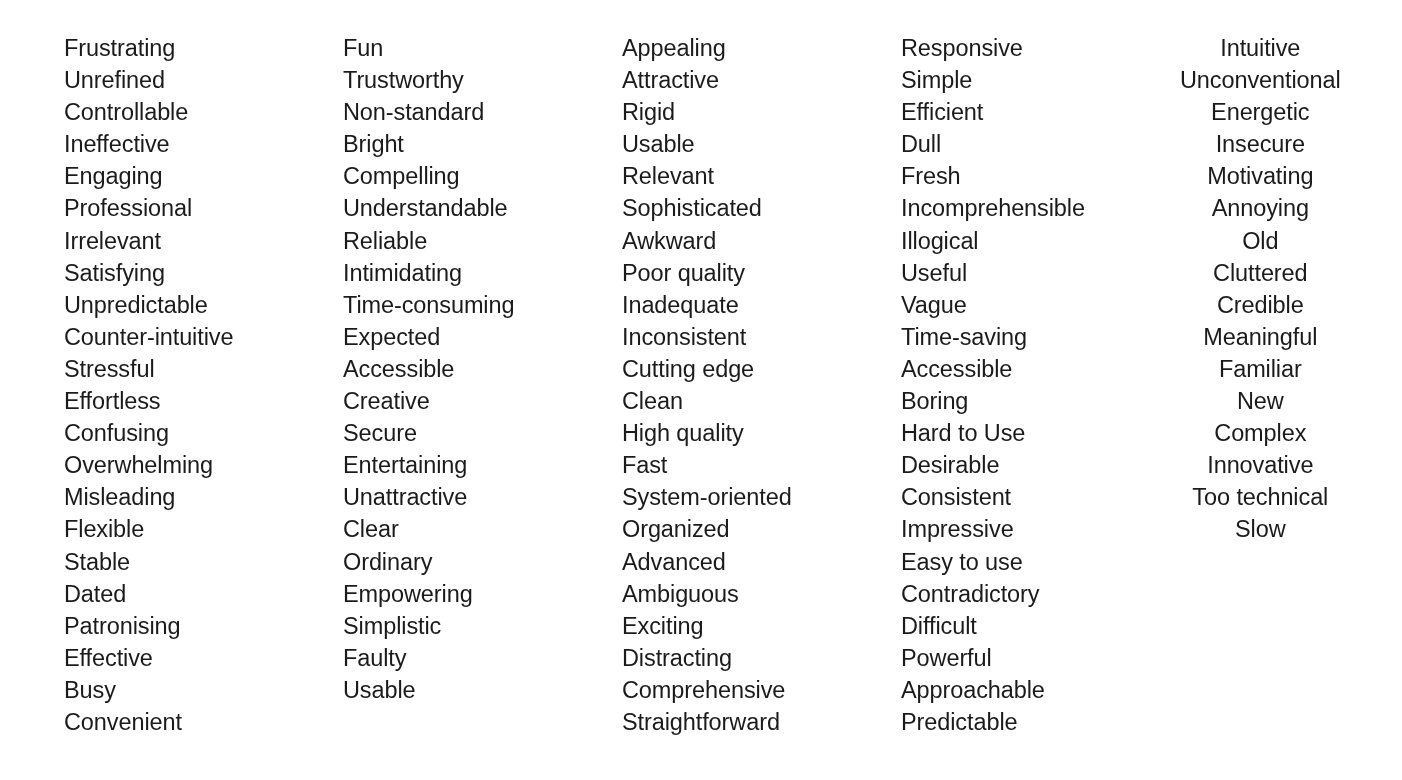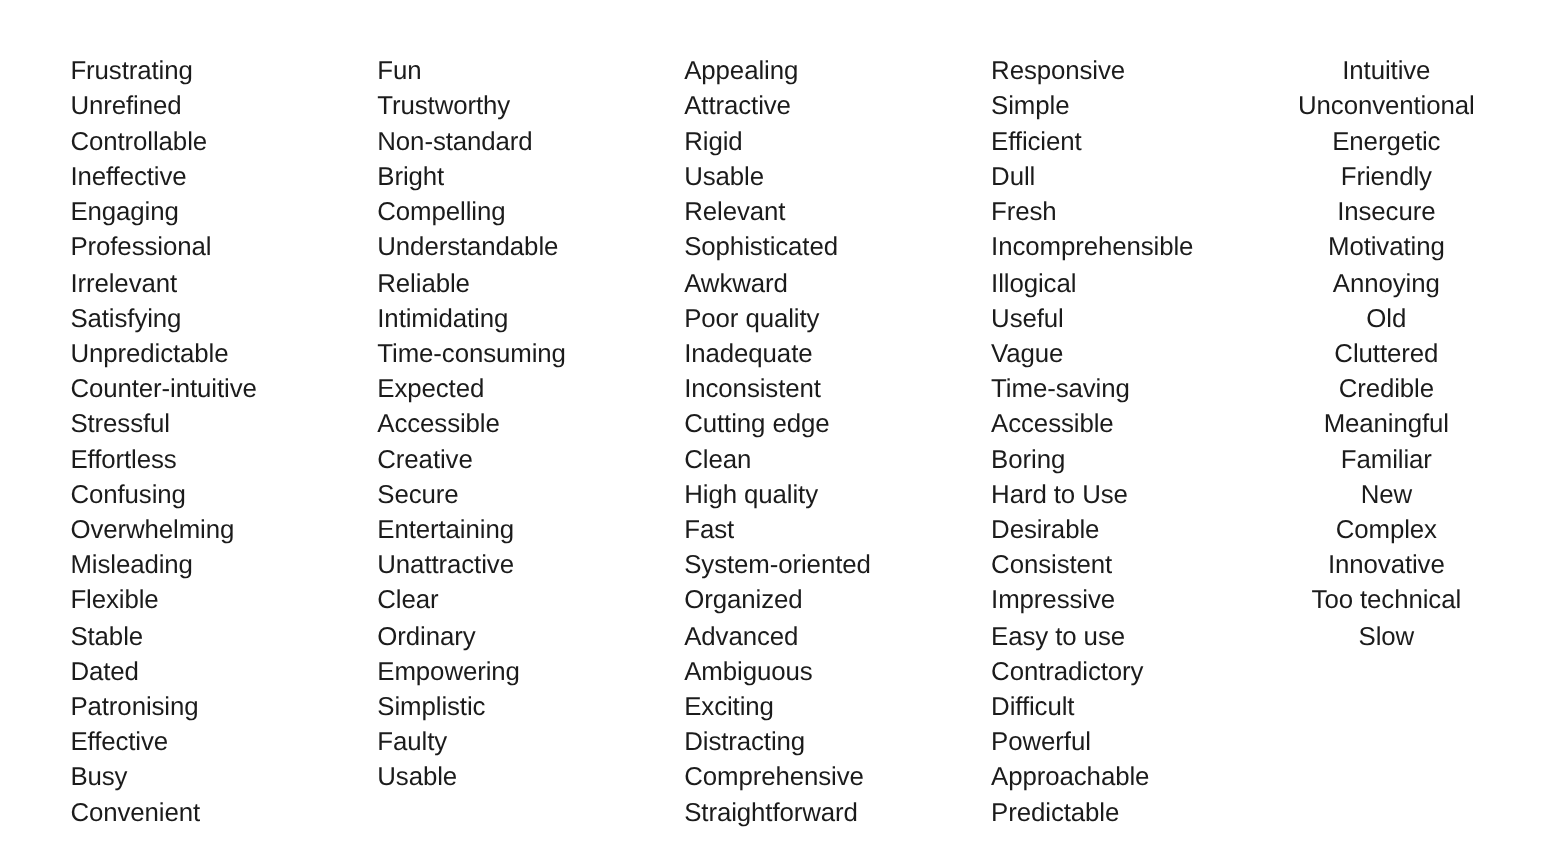--- a/index.html
+++ b/index.html
@@ -14,21 +14,21 @@
     overflow: hidden;
     font-family: "Liberation Sans", "DejaVu Sans", sans-serif;
     color: #1a1a1a;
     -webkit-font-smoothing: antialiased;
   }
   #word-sheet {
     position: relative;
     width: 1402px;
     height: 780px;
     box-sizing: border-box;
-    padding: 48px 0 0 0;
+    padding: 32px 0 0 0;
     background: #ffffff;
   }
   .columns {
     display: flex;
     flex-direction: row;
     align-items: flex-start;
     padding-left: 64px;
   }
   .word-column {
     display: flex;
@@ -148,21 +148,20 @@
         <div class="word-item">Contradictory</div>
         <div class="word-item">Difficult</div>
         <div class="word-item">Powerful</div>
         <div class="word-item">Approachable</div>
         <div class="word-item">Predictable</div>
       </div>
       <div class="word-column">
         <div class="word-item">Intuitive</div>
         <div class="word-item">Unconventional</div>
         <div class="word-item">Energetic</div>
-        <div class="word-item">Friendly</div>
         <div class="word-item">Insecure</div>
         <div class="word-item">Motivating</div>
         <div class="word-item">Annoying</div>
         <div class="word-item">Old</div>
         <div class="word-item">Cluttered</div>
         <div class="word-item">Credible</div>
         <div class="word-item">Meaningful</div>
         <div class="word-item">Familiar</div>
         <div class="word-item">New</div>
         <div class="word-item">Complex</div>

